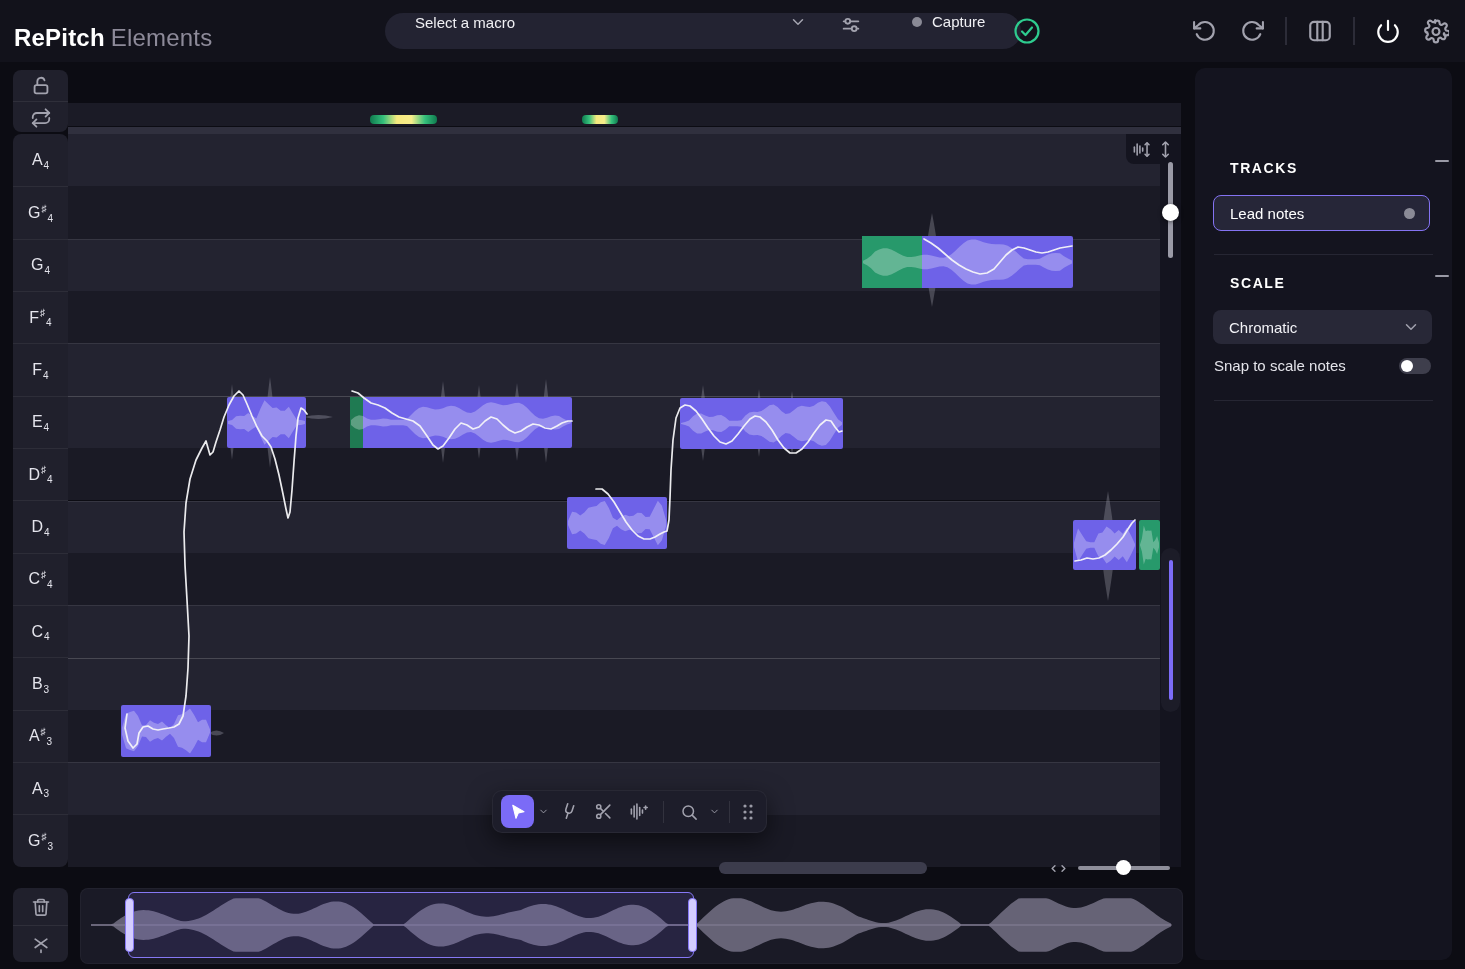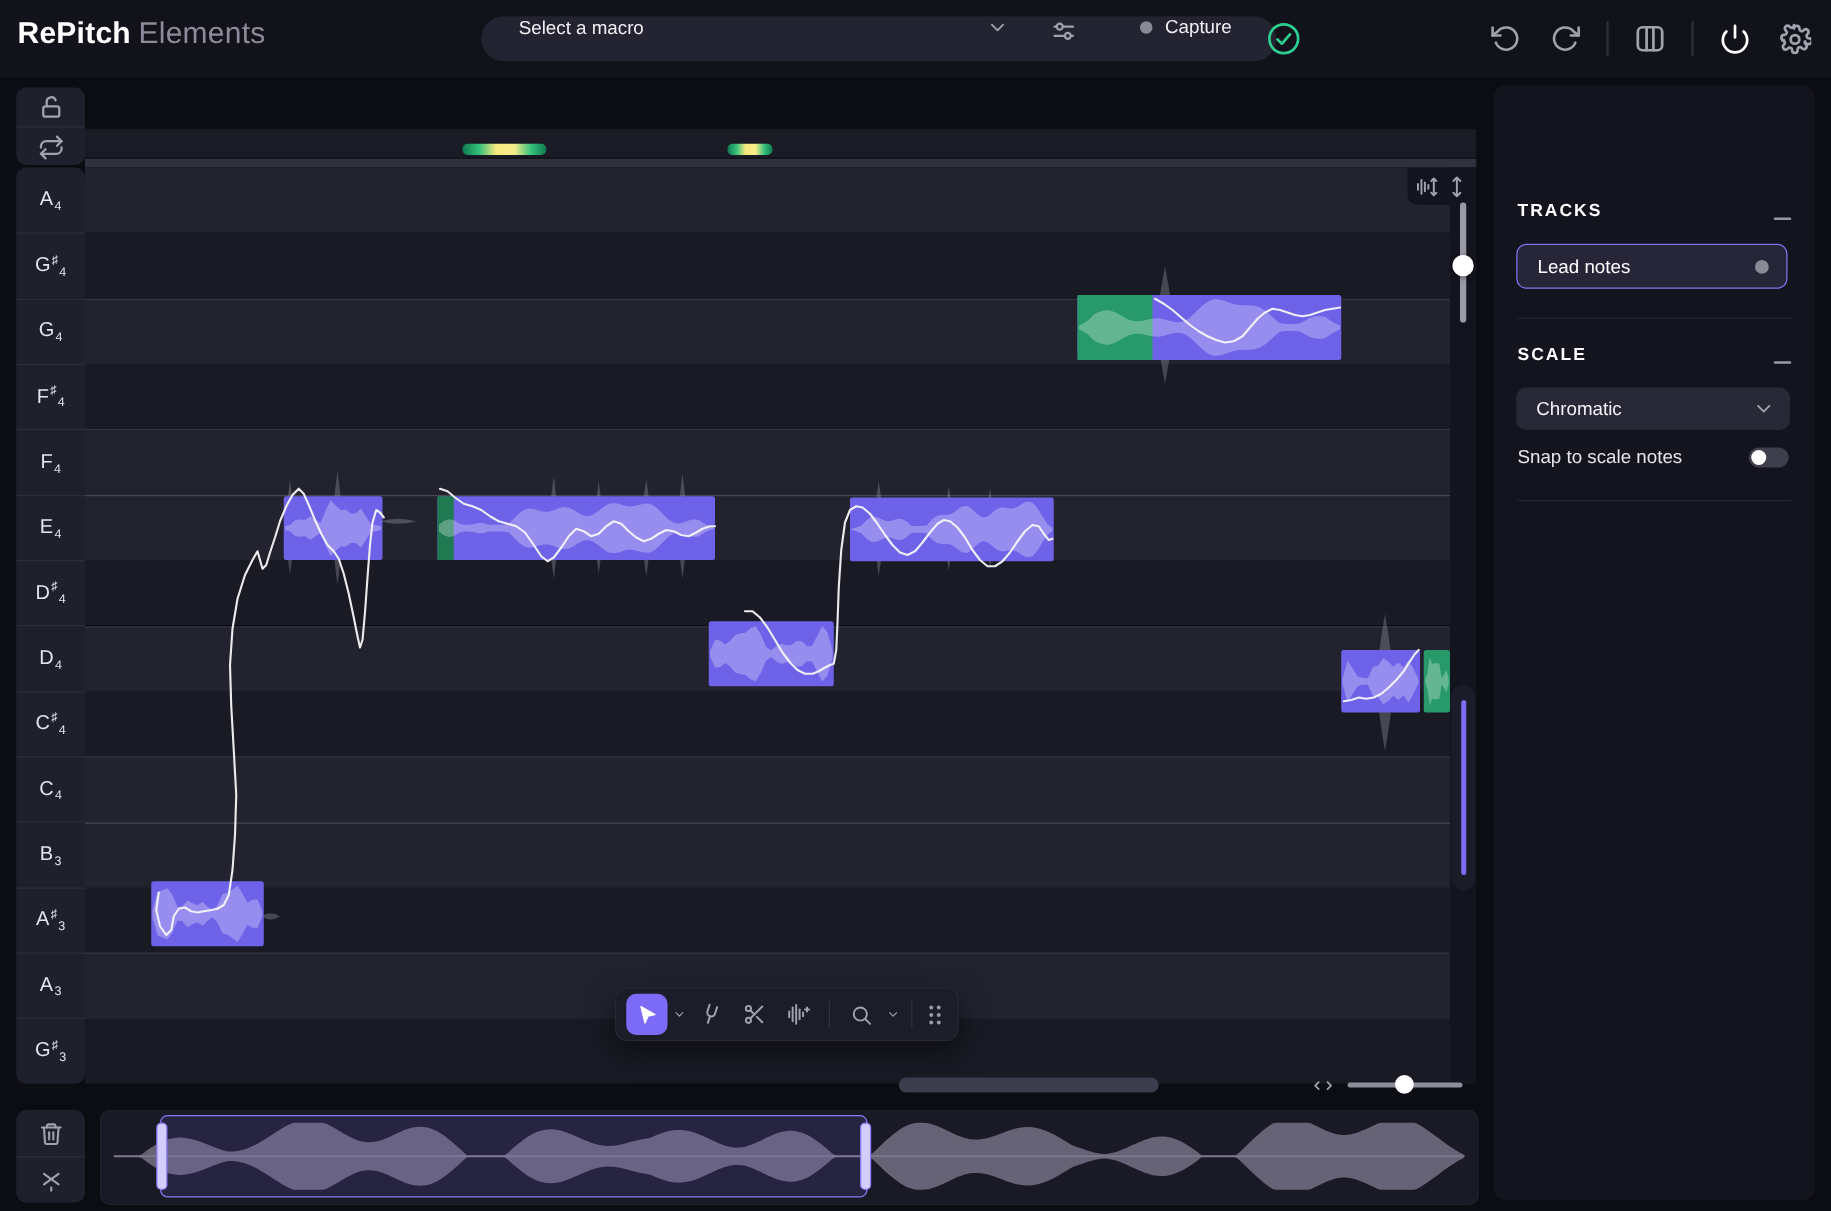--- a/index.html
+++ b/index.html
@@ -1,19 +1,19 @@
 <!DOCTYPE html>
 <html><head>
 <meta charset="utf-8">
 <style>
   html,body{margin:0;padding:0;background:#0c0c13;}
   .app{position:relative;width:1465px;height:969px;background:#0c0c13;font-family:"Liberation Sans",sans-serif;overflow:hidden;color:#e8e8ee;}
   
   .topbar{position:absolute;left:0;top:0;width:1465px;height:62px;background:#12121b;}
-  .logo{position:absolute;left:14px;top:13px;font-size:24px;letter-spacing:.2px;white-space:nowrap;}
+  .logo{position:absolute;left:14px;top:24px;font-size:24px;letter-spacing:.2px;white-space:nowrap;}
   .logo .b{font-weight:700;color:#ffffff;}
   .logo .l{font-weight:300;color:#8d8a99;margin-left:6px;}
   .macro-group{position:absolute;left:385px;top:13px;height:36px;display:flex;align-items:flex-start;background:#232332;border-radius:18px;overflow:hidden;}
   .macro-select{width:392px;display:flex;align-items:center;justify-content:space-between;padding:0 20px 0 30px;cursor:pointer;}
   .macro-select span{font-size:15px;color:#f0f0f4;}
   .vgap{width:2px;background:#12121b;}
   .macro-config{width:44px;display:flex;align-items:center;justify-content:center;background:transparent;border:none;cursor:pointer;}
   .capture{display:flex;align-items:center;gap:10px;background:transparent;border:none;padding:0 36px 0 37px;cursor:pointer;}
   .capture .dot{width:10px;height:10px;border-radius:50%;background:#8a8a96;}
   .capture span{font-size:15px;color:#f0f0f4;}
@@ -68,21 +68,21 @@
   .zoomctl{position:absolute;left:1050px;top:860px;width:124px;height:16px;display:flex;align-items:center;}
   .zoom-track{position:absolute;left:28px;top:6px;width:92px;height:4px;background:#8e8e9a;border-radius:2px;}
   .zoom-knob{position:absolute;top:0;width:15px;height:15px;border-radius:50%;background:#ffffff;cursor:grab;}
   
   .overview{position:absolute;left:80px;top:888px;width:1101px;height:74px;background:#1a1a26;border:1px solid rgba(255,255,255,.04);border-radius:8px;}
   .ov-selection{position:absolute;top:3px;height:64px;border:1.5px solid #8678f5;border-radius:6px;background:rgba(130,112,246,.13);cursor:grab;}
   .ov-handle{position:absolute;top:50%;transform:translateY(-50%);width:7px;height:52px;background:#d4cdff;border:1px solid #8678f5;border-radius:4px;cursor:ew-resize;}
   .ov-handle.left{left:-4px;} .ov-handle.right{right:-4px;}
   
   .panel{position:absolute;left:1195px;top:68px;width:257px;height:892px;background:#14141f;border-radius:10px;}
-  .sec-head{position:absolute;left:19px;width:219px;display:flex;align-items:flex-end;justify-content:space-between;}
+  .sec-head{position:absolute;left:35px;width:219px;display:flex;align-items:flex-start;justify-content:space-between;}
   .sec-title{font-size:14px;font-weight:700;letter-spacing:1.6px;color:#ffffff;}
   .collapse{width:14px;height:2px;background:#9a9aa6;border-radius:1px;cursor:pointer;}
   .track-item{position:absolute;left:18px;top:127px;width:217px;height:36px;background:#262638;border:1.5px solid #8473f2;border-radius:8px;display:flex;align-items:center;justify-content:space-between;padding:0 14px 0 16px;box-sizing:border-box;cursor:pointer;}
   .track-item span{font-size:15px;color:#ffffff;}
   .track-dot{width:11px;height:11px;border-radius:50%;background:#8a8a96;}
   .p-div{position:absolute;left:19px;width:219px;height:1px;background:#262633;}
   .dropdown{position:absolute;left:18px;top:242px;width:219px;height:34px;background:#282837;border-radius:8px;display:flex;align-items:center;justify-content:space-between;padding:0 12px 0 16px;box-sizing:border-box;cursor:pointer;}
   .dropdown span{font-size:15px;color:#f2f2f6;}
   .snap-row{position:absolute;left:19px;top:289px;width:217px;display:flex;align-items:center;justify-content:space-between;}
   .snap-row span{font-size:15px;color:#e4e4ea;}

